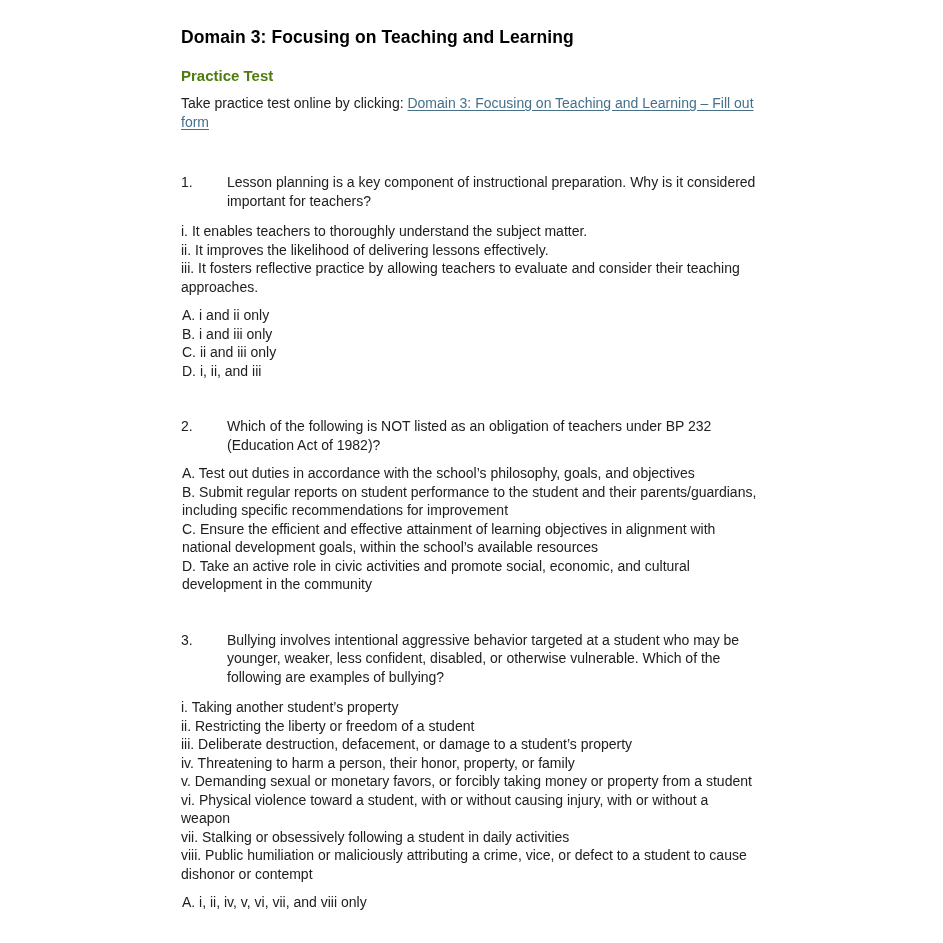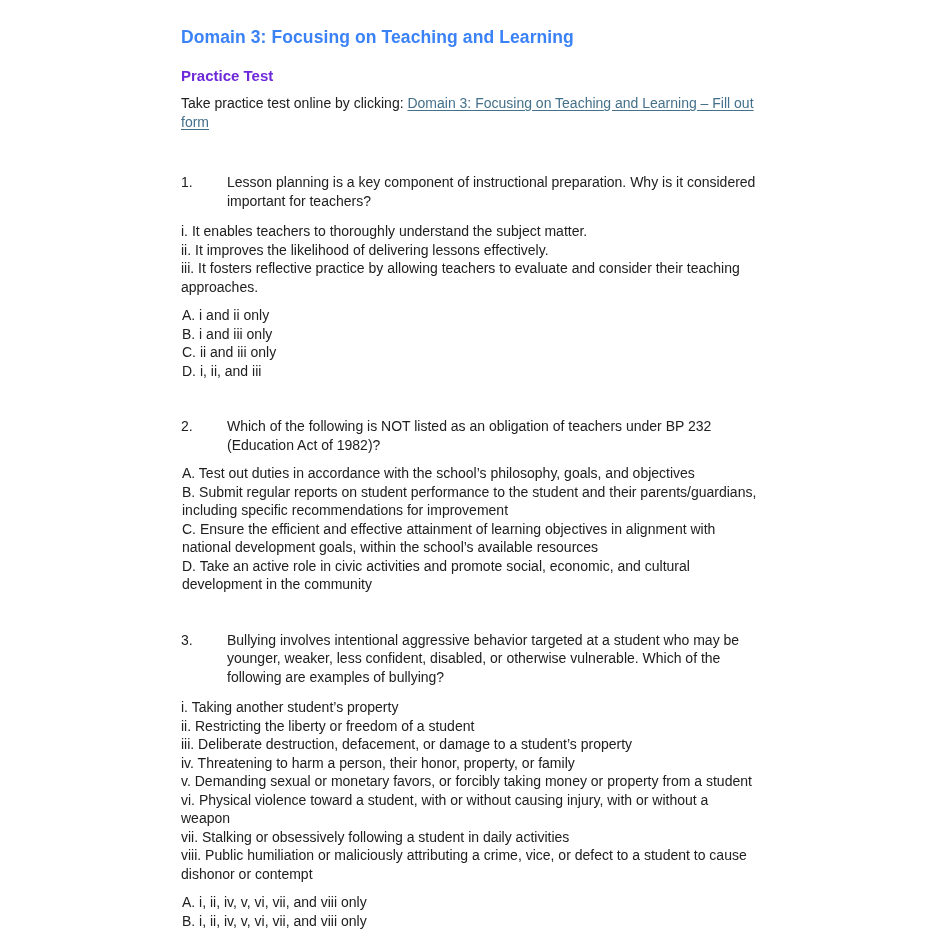--- a/index.html
+++ b/index.html
@@ -15,29 +15,29 @@
   .page {
     width: 943px;
     height: 943px;
     background: #ffffff;
     padding: 26px 183px 0 181px;
   }
   h1.doc-title {
     margin: 0 0 17px 0;
     font-size: 17.5px;
     font-weight: 700;
-    color: #3b82f6;
+    color: #000000;
     letter-spacing: 0.1px;
     line-height: 1.3;
   }
   h2.doc-subtitle {
     margin: 0 0 9px 0;
     font-size: 15px;
     font-weight: 700;
-    color: #6d28d9;
+    color: #4d7c0f;
     line-height: 1.3;
   }
   p.intro {
     margin: 0 0 42px 0;
     font-size: 14px;
     line-height: 18.5px;
   }
   a.form-link {
     text-decoration: underline;
     text-underline-offset: 2px;
@@ -109,17 +109,16 @@
           <div class="line">ii. Restricting the liberty or freedom of a student</div>
           <div class="line">iii. Deliberate destruction, defacement, or damage to a student’s property</div>
           <div class="line">iv. Threatening to harm a person, their honor, property, or family</div>
           <div class="line">v. Demanding sexual or monetary favors, or forcibly taking money or property from a student</div>
           <div class="line">vi. Physical violence toward a student, with or without causing injury, with or without a weapon</div>
           <div class="line">vii. Stalking or obsessively following a student in daily activities</div>
           <div class="line">viii. Public humiliation or maliciously attributing a crime, vice, or defect to a student to cause dishonor or contempt</div>
         </div>
     <div class="q-options">
           <div class="line">A. i, ii, iv, v, vi, vii, and viii only</div>
-          <div class="line">B. i, ii, iv, v, vi, vii, and viii only</div>
         </div>
   </section>
 </div>
 </div>
 
 </body></html>

